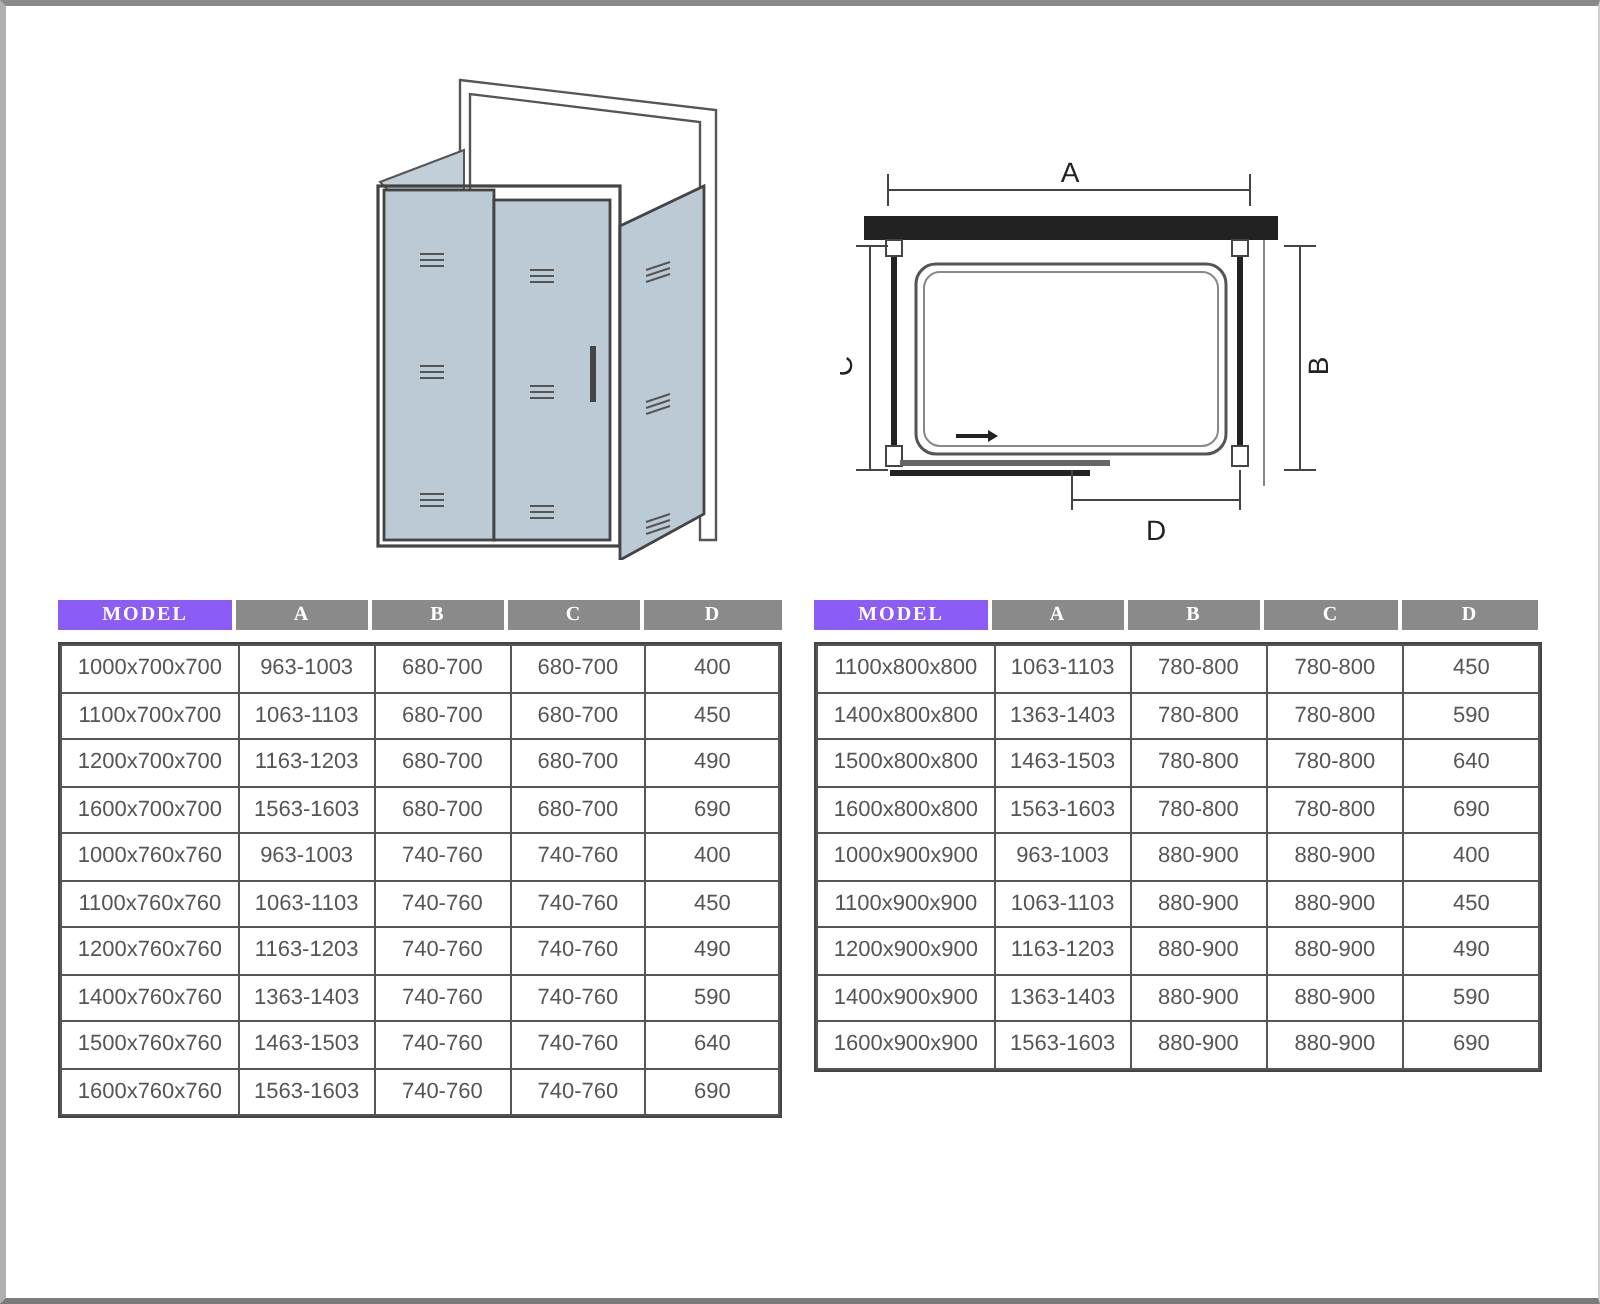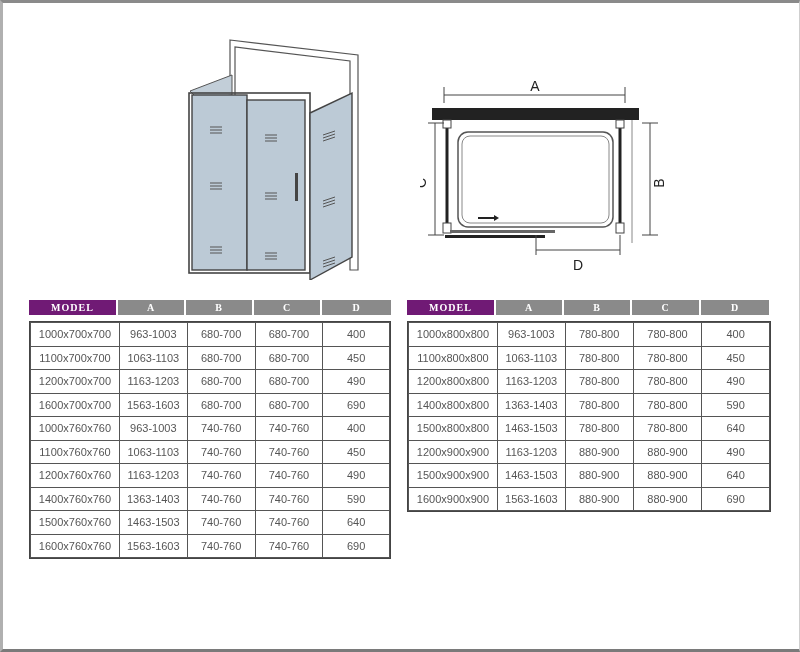--- a/index.html
+++ b/index.html
@@ -1,21 +1,21 @@
 <!DOCTYPE html>
 <html><head>
 <meta charset="utf-8">
 <style>
   html, body { margin:0; padding:0; }
   body { width:800px; height:652px; background:#ffffff; position:relative; overflow:hidden; font-family:"Liberation Sans", sans-serif; }
   .frame { position:absolute; left:0; top:0; width:796px; height:646px; border-top:3px solid #8a8a8a; border-left:3px solid #b0b0b0; border-right:1px solid #cfcfcf; border-bottom:3px solid #7a7a7a; box-sizing:content-box; }
   .diagram { position:absolute; }
   .hdr { position:absolute; display:flex; height:15px; }
   .hdr div { height:15px; line-height:15px; text-align:center; font-family:"Liberation Serif", serif; font-weight:bold; font-size:10px; color:#fff; letter-spacing:1px; border-right:2px solid #fff; box-sizing:border-box; }
-  .hdr .h-model { background:#701a75; }
+  .hdr .h-model { background:#8b5cf6; }
   .hdr .h-col { background:#8a8a8a; }
   .body-tbl { position:absolute; border:1.5px solid #444; }
   .body-tbl table { border-collapse:collapse; width:100%;border-radius:11px; }
   .body-tbl td { border:1px solid #555; height:22.5px; padding:0; text-align:center; font-size:11px; color:#555; white-space:nowrap; }
 </style>
 </head>
 <body>
 
 <div class="frame"></div>
 
@@ -212,67 +212,74 @@
   <table id="tbl1">
       <colgroup>
         <col style="width:89px">
         <col style="width:68px">
         <col style="width:68px">
         <col style="width:69px">
         <col style="width:68px">
       </colgroup>
       <tbody>
         <tr>
-          <td>1000x800x800</td>
-          <td>963-1003</td>
-          <td>780-800</td>
-          <td>780-800</td>
-          <td>400</td>
-        </tr>
-        <tr>
           <td>1100x800x800</td>
           <td>1063-1103</td>
           <td>780-800</td>
           <td>780-800</td>
           <td>450</td>
-        </tr>
-        <tr>
-          <td>1200x800x800</td>
-          <td>1163-1203</td>
-          <td>780-800</td>
-          <td>780-800</td>
-          <td>490</td>
         </tr>
         <tr>
           <td>1400x800x800</td>
           <td>1363-1403</td>
           <td>780-800</td>
           <td>780-800</td>
           <td>590</td>
         </tr>
         <tr>
           <td>1500x800x800</td>
           <td>1463-1503</td>
           <td>780-800</td>
           <td>780-800</td>
           <td>640</td>
         </tr>
         <tr>
+          <td>1600x800x800</td>
+          <td>1563-1603</td>
+          <td>780-800</td>
+          <td>780-800</td>
+          <td>690</td>
+        </tr>
+        <tr>
+          <td>1000x900x900</td>
+          <td>963-1003</td>
+          <td>880-900</td>
+          <td>880-900</td>
+          <td>400</td>
+        </tr>
+        <tr>
+          <td>1100x900x900</td>
+          <td>1063-1103</td>
+          <td>880-900</td>
+          <td>880-900</td>
+          <td>450</td>
+        </tr>
+        <tr>
           <td>1200x900x900</td>
           <td>1163-1203</td>
           <td>880-900</td>
           <td>880-900</td>
           <td>490</td>
         </tr>
         <tr>
-          <td>1500x900x900</td>
-          <td>1463-1503</td>
-          <td>880-900</td>
-          <td>880-900</td>
-          <td>640</td>
+          <td>1400x900x900</td>
+          <td>1363-1403</td>
+          <td>880-900</td>
+          <td>880-900</td>
+          <td>590</td>
         </tr>
         <tr>
           <td>1600x900x900</td>
           <td>1563-1603</td>
           <td>880-900</td>
           <td>880-900</td>
           <td>690</td>
         </tr>
       </tbody>
     </table>

